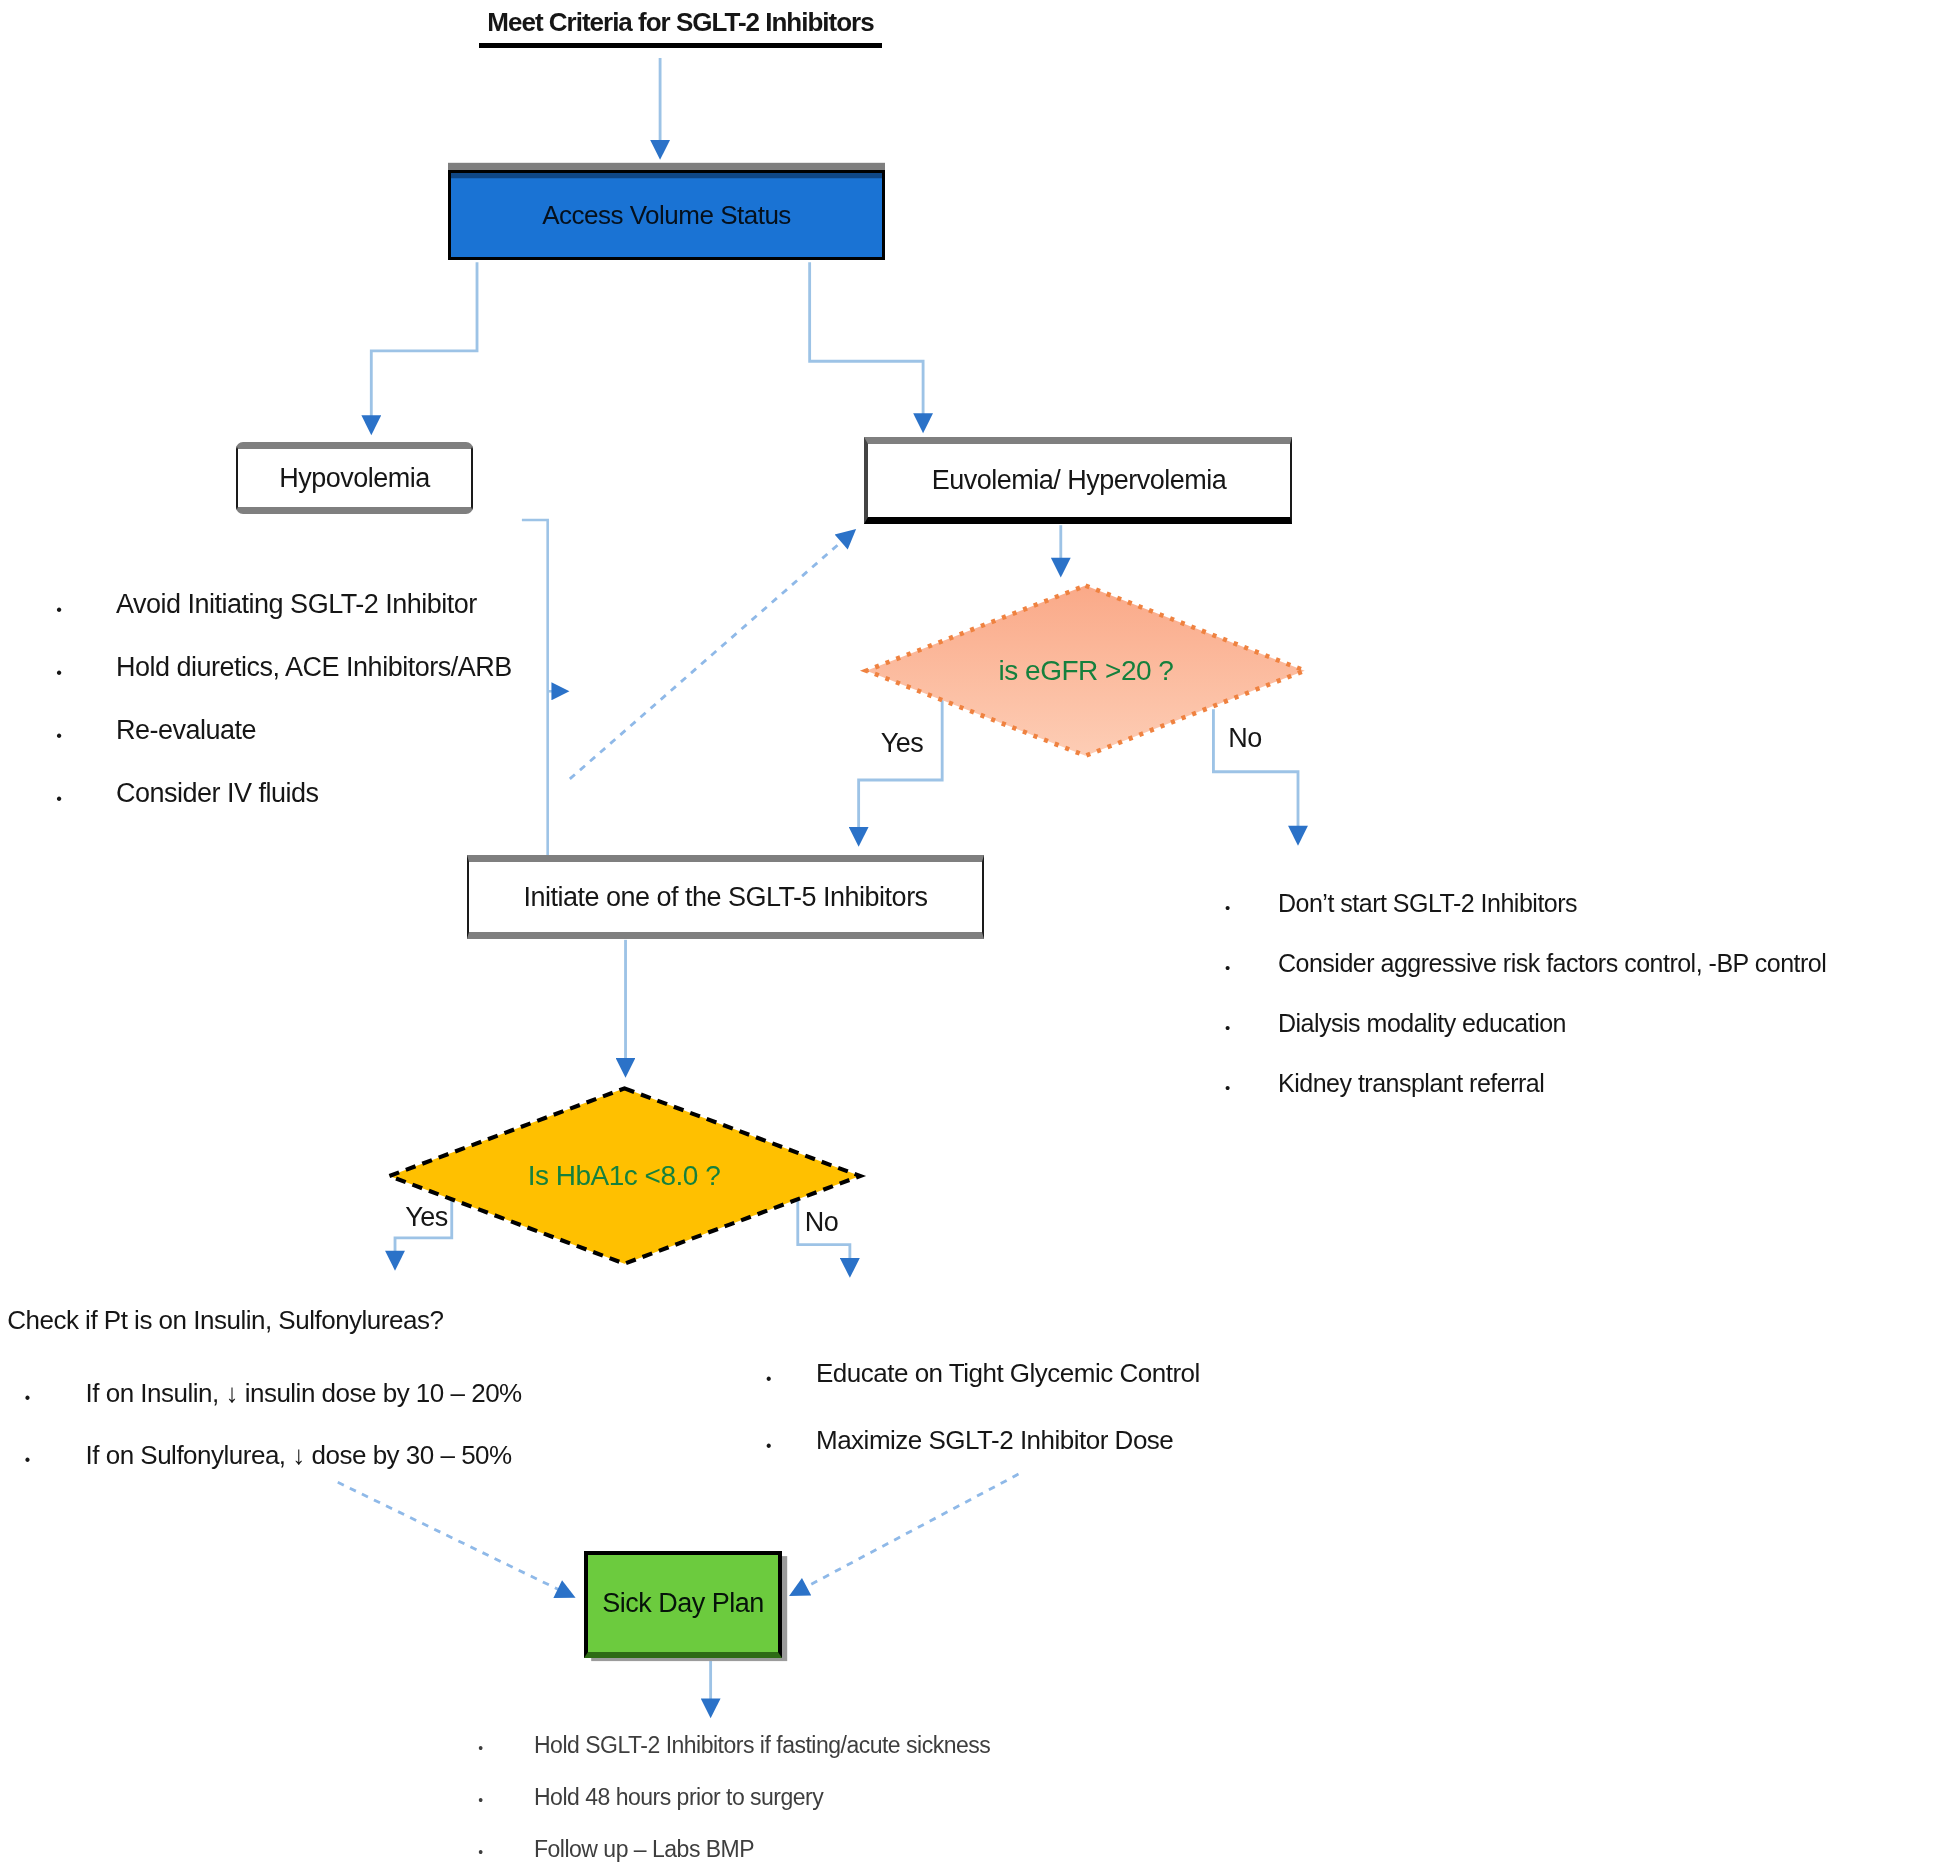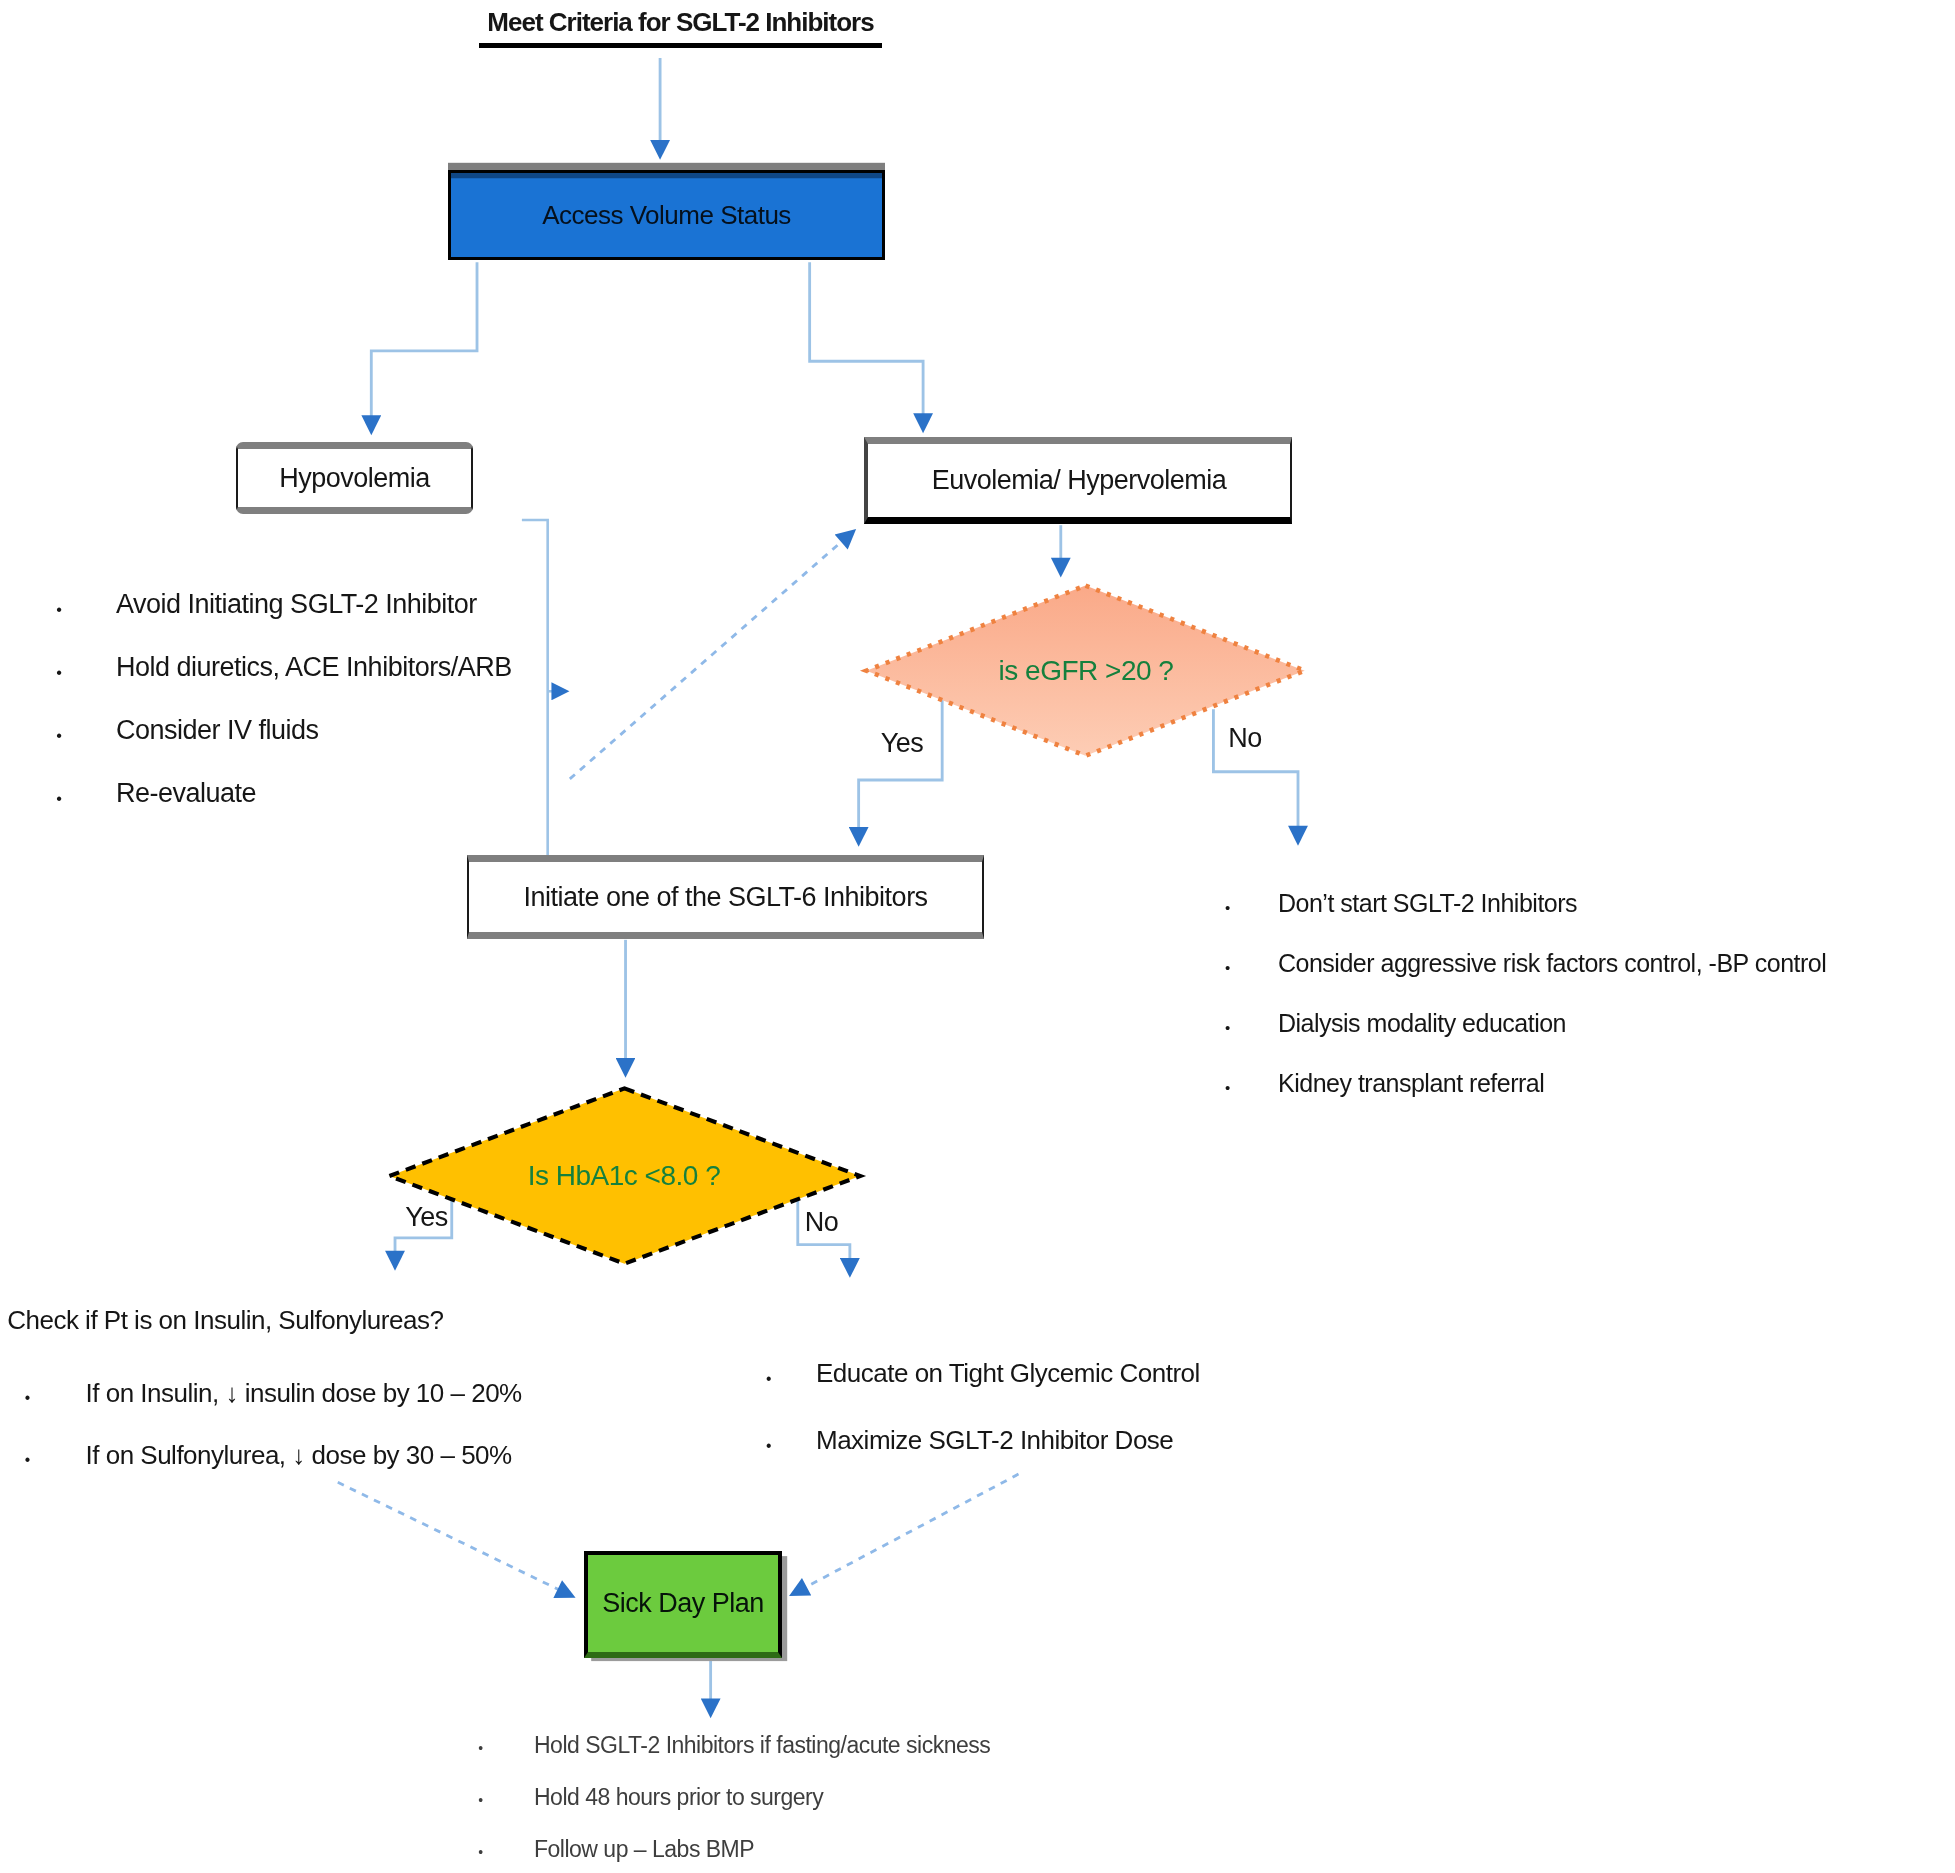--- a/index.html
+++ b/index.html
@@ -105,37 +105,37 @@
   <div class="abs node wnode euvo" style="left:864px;top:437px;width:428px;height:87px;">
     <span>Euvolemia/ Hypervolemia</span>
   </div>
 
   <div class="abs diamond-label" style="left:903px;top:654px;width:366px;">is eGFR &gt;20 ?</div>
 
   <div class="abs branch-label" style="left:871px;top:728px;width:62px;">Yes</div>
   <div class="abs branch-label" style="left:1214px;top:723px;width:62px;">No</div>
 
   <div class="abs node wnode" style="left:467px;top:855px;width:517px;height:84px;">
-    <span>Initiate one of the SGLT-6 Inhibitors</span>
+    <span>Initiate one of the SGLT-5 Inhibitors</span>
   </div>
 
   <div class="abs diamond-label" style="left:438px;top:1159px;width:372px;">Is HbA1c &lt;8.0 ?</div>
 
   <div class="abs branch-label" style="left:398px;top:1202px;width:57px;">Yes</div>
   <div class="abs branch-label" style="left:793px;top:1207px;width:57px;">No</div>
 
   <div class="abs node green-node" style="left:584px;top:1551px;width:198px;height:107px;">
     <span>Sick Day Plan</span>
   </div>
 
   <ul class="abs fl hypo-list">
       <li>Avoid Initiating SGLT-2 Inhibitor</li>
       <li>Hold diuretics, ACE Inhibitors/ARB</li>
+      <li>Re-evaluate</li>
       <li>Consider IV fluids</li>
-      <li>Re-evaluate</li>
     </ul>
 
   <ul class="abs fl nostart-list">
       <li>Don’t start SGLT-2 Inhibitors</li>
       <li>Consider aggressive risk factors control, -BP control</li>
       <li>Dialysis modality education</li>
       <li>Kidney transplant referral</li>
     </ul>
 
   <div class="abs check-heading">Check if Pt is on Insulin, Sulfonylureas?</div>

